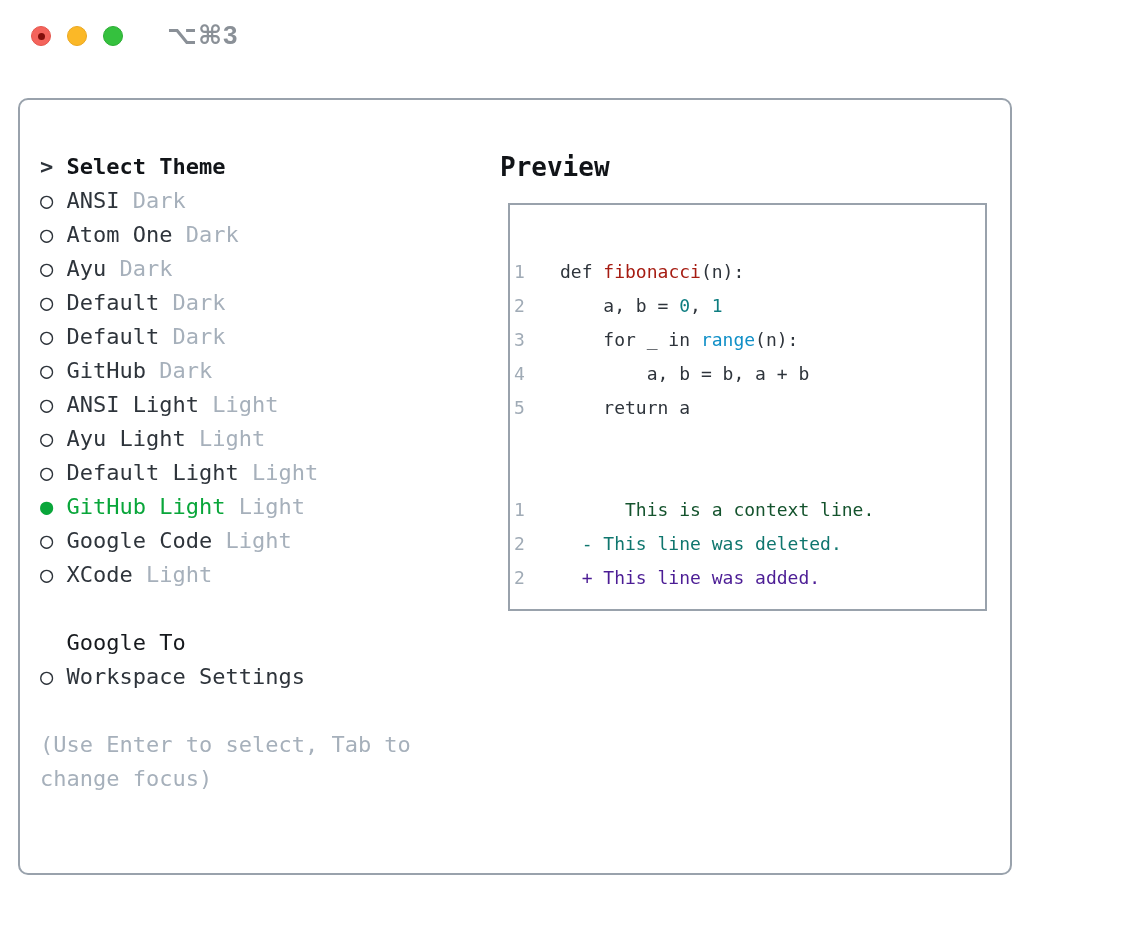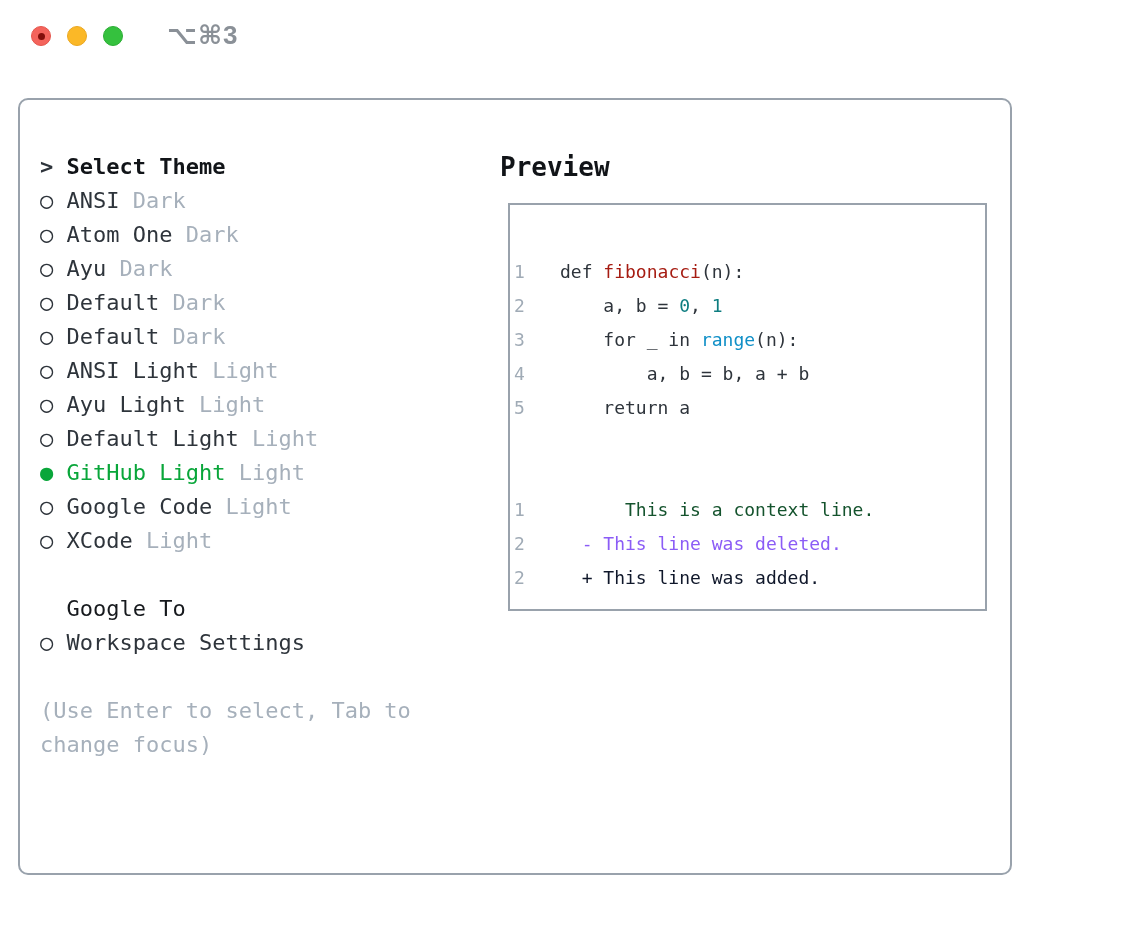--- a/index.html
+++ b/index.html
@@ -50,22 +50,22 @@
     box-sizing:border-box;border:2px solid #99a2ac;background:#ffffff;
     padding:50px 0 0 4px;overflow:hidden;
   }
   .pline{height:34px;line-height:34px;font-size:18px;white-space:pre;}
   .ln{display:inline-block;width:46px;color:#a0abb6;white-space:pre;}
   .tok-pl{color:#2e343b;}
   .tok-fn{color:#a61c12;}
   .tok-num{color:#0e7d80;}
   .tok-bfn{color:#0f8fc7;}
   .tok-ctx{color:#14532d;}
-  .tok-del{color:#8b5cf6;}
-  .tok-add{color:#0f172a;}
+  .tok-del{color:#0f766e;}
+  .tok-add{color:#4c1d95;}
 </style>
 </head>
 <body>
 
 <div class="window">
 
   <div class="titlebar">
     <div class="light close"></div>
     <div class="light min"></div>
     <div class="light max"></div>
@@ -75,20 +75,21 @@
   <div class="panel">
 
     <div class="leftcol">
       <div class="row title-row"><span class="marker">&gt; </span><span>Select Theme</span></div>
       <div id="theme-items">
           <div class="row"><span class="marker">○ </span><span class="name">ANSI</span><span class="suffix"> Dark</span></div>
           <div class="row"><span class="marker">○ </span><span class="name">Atom One</span><span class="suffix"> Dark</span></div>
           <div class="row"><span class="marker">○ </span><span class="name">Ayu</span><span class="suffix"> Dark</span></div>
           <div class="row"><span class="marker">○ </span><span class="name">Default</span><span class="suffix"> Dark</span></div>
           <div class="row"><span class="marker">○ </span><span class="name">Default</span><span class="suffix"> Dark</span></div>
+          <div class="row"><span class="marker">○ </span><span class="name">GitHub</span><span class="suffix"> Dark</span></div>
           <div class="row"><span class="marker">○ </span><span class="name">ANSI Light</span><span class="suffix"> Light</span></div>
           <div class="row"><span class="marker">○ </span><span class="name">Ayu Light</span><span class="suffix"> Light</span></div>
           <div class="row"><span class="marker">○ </span><span class="name">Default Light</span><span class="suffix"> Light</span></div>
           <div class="row"><span class="marker sel">● </span><span class="name sel">GitHub Light</span><span class="suffix"> Light</span></div>
           <div class="row"><span class="marker">○ </span><span class="name">Google Code</span><span class="suffix"> Light</span></div>
           <div class="row"><span class="marker">○ </span><span class="name">XCode</span><span class="suffix"> Light</span></div>
         </div>
       <div class="row"> </div>
       <div class="row section-title"><span class="marker">  </span><span>Google To</span></div>
       <div id="apply-items">

